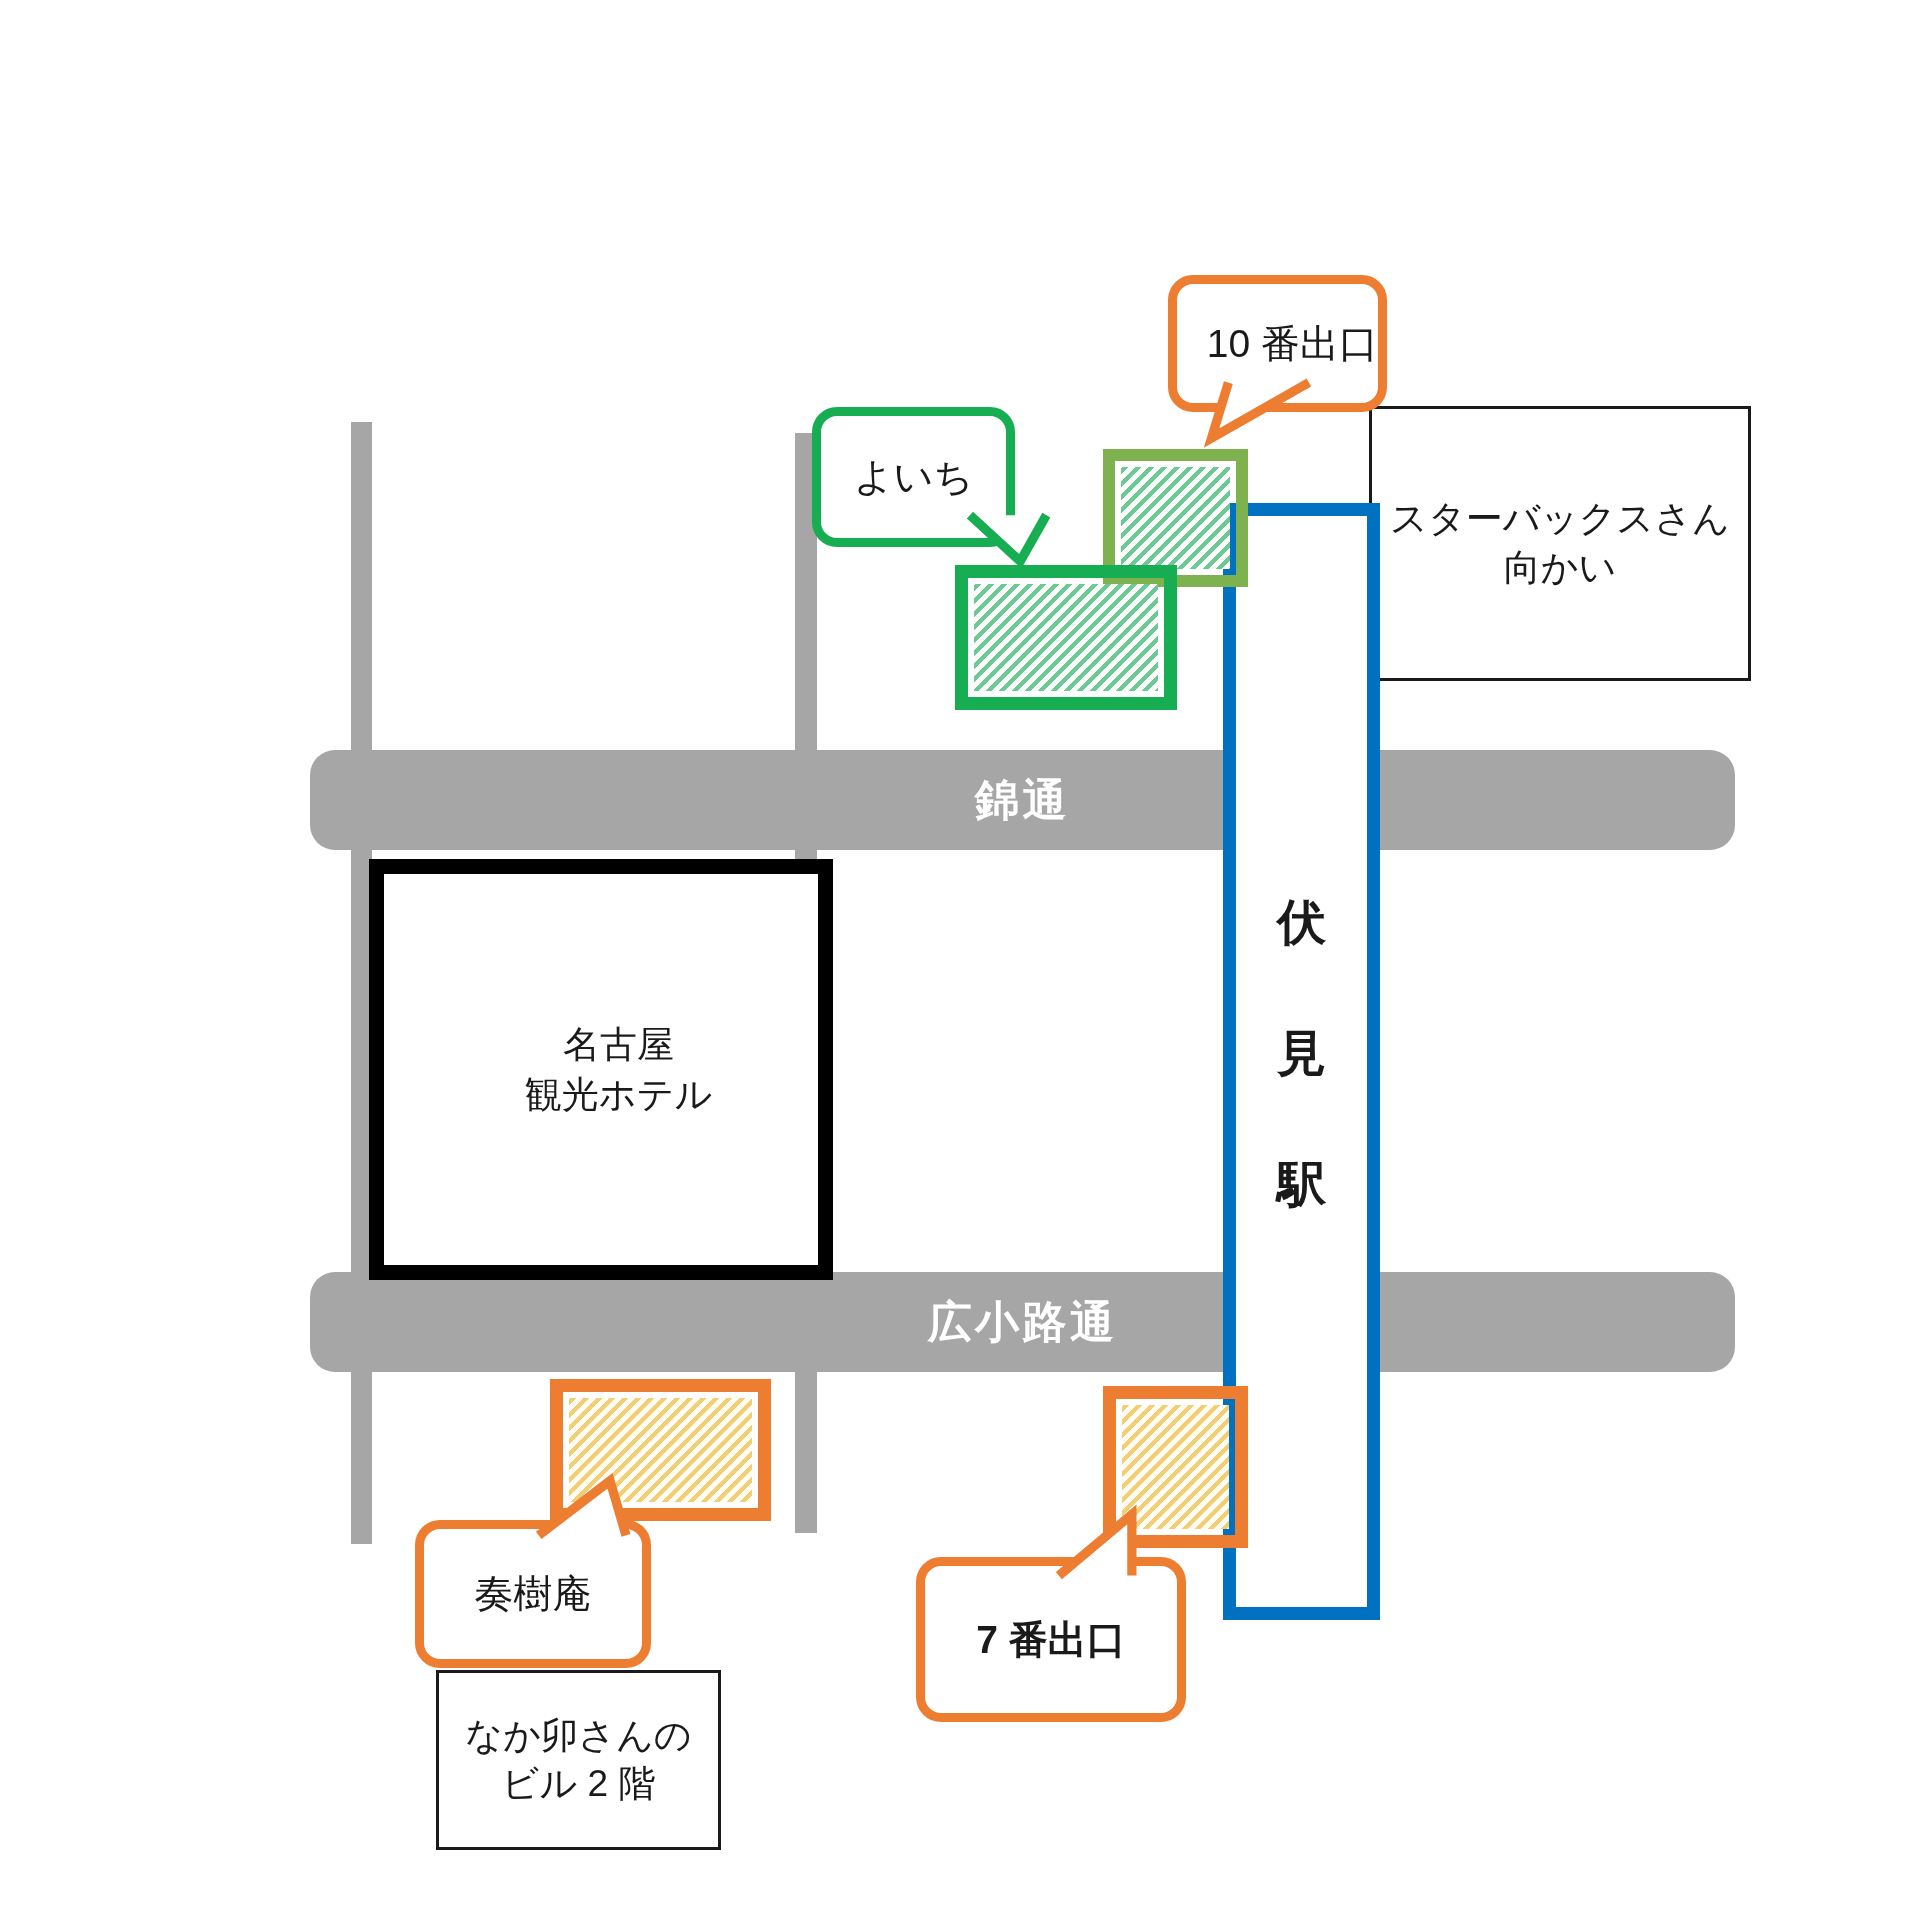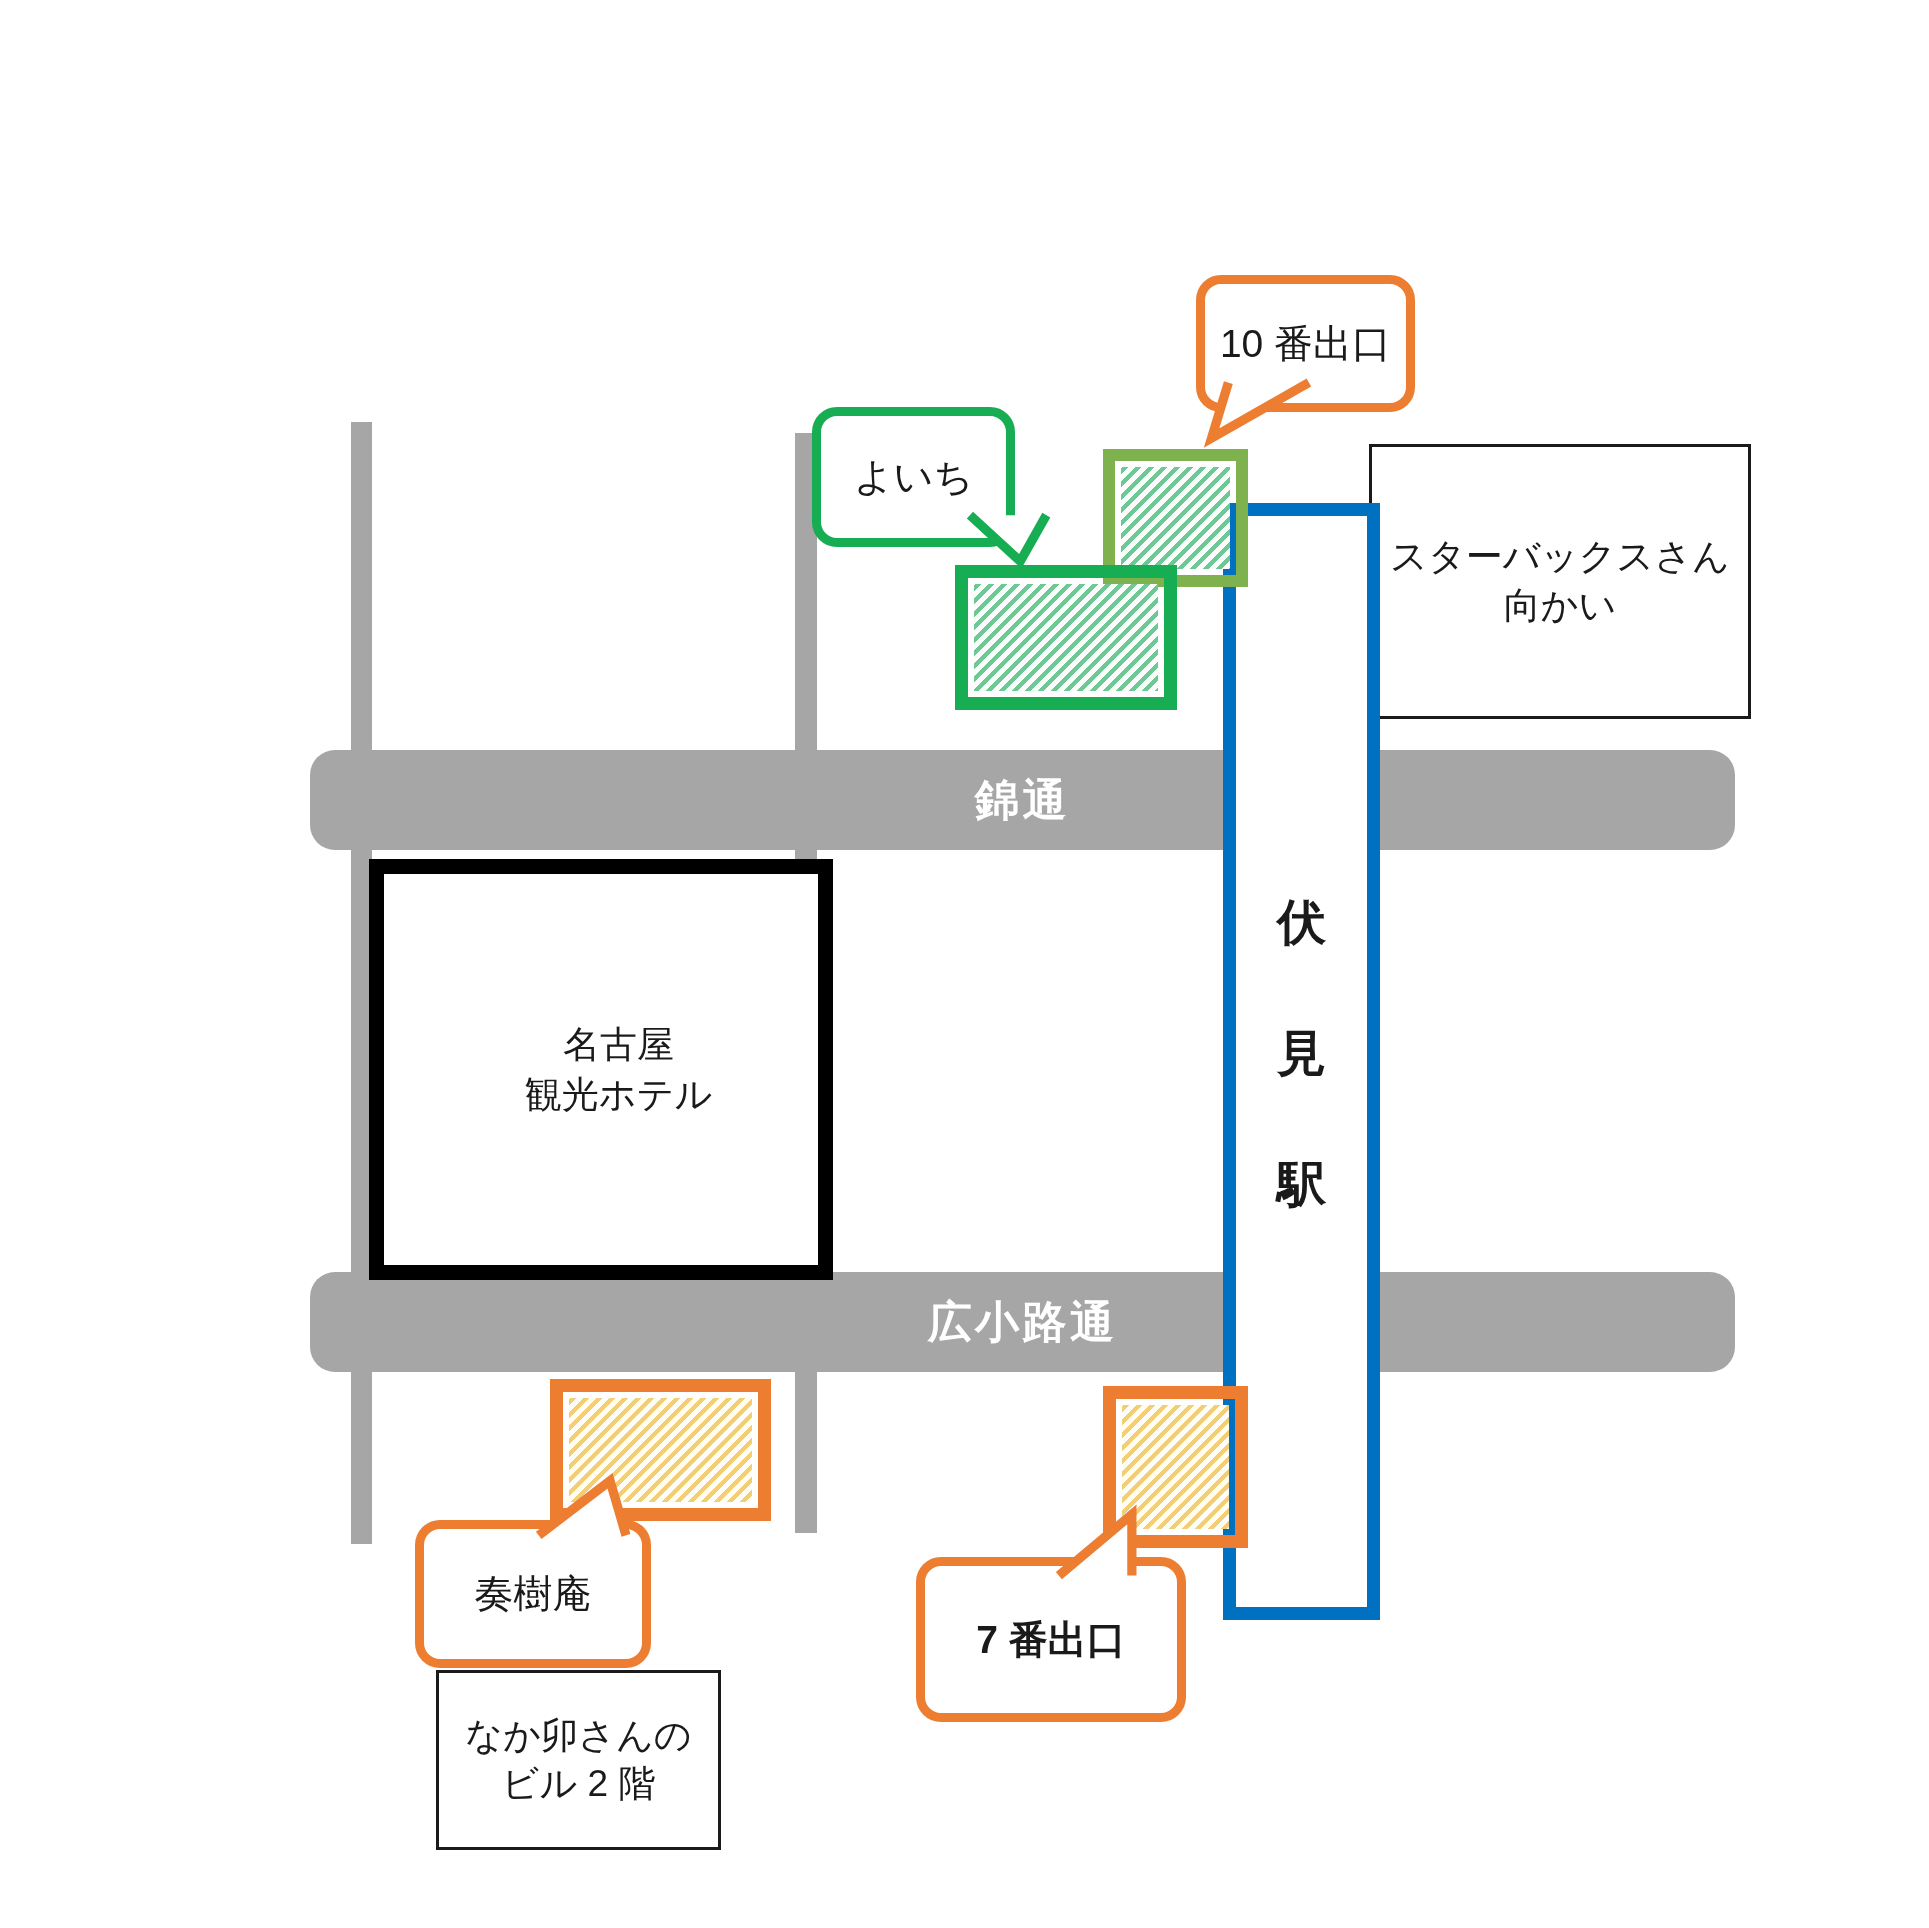--- a/index.html
+++ b/index.html
@@ -14,21 +14,21 @@
          border-radius:25px;display:flex;align-items:center;justify-content:center;}
   .nishiki{top:750px;}
   .hirokoji{top:1272px;}
   .road-label{color:#ffffff;font-size:44px;font-weight:bold;letter-spacing:3.4px;}
 
   
   .box{position:absolute;background:#ffffff;display:flex;flex-direction:column;
        align-items:center;justify-content:center;text-align:center;}
   .hotel{left:369px;top:859px;width:399px;height:391px;border:15px solid #000000;
          font-size:37px;line-height:1.35;padding-left:35px;}
-  .starbucks{left:1369px;top:444px;width:376px;height:269px;border:3.4px solid var(--ink);
+  .starbucks{left:1369px;top:406px;width:376px;height:269px;border:3.4px solid var(--ink);
          font-size:37px;line-height:1.3;font-family:Liberation Serif, serif;}
   .nakau{left:436px;top:1670px;width:279px;height:174px;border:3.4px solid var(--ink);
          font-size:37px;line-height:1.3;text-align:center;}
 
   
   .station{left:1223px;top:503px;width:131px;height:1074px;border:13.4px solid var(--blue);
            gap:82px;padding-bottom:17px;}
   .st-char{font-size:49px;font-weight:bold;line-height:1;}
 
   
@@ -38,21 +38,21 @@
   .green-sq{left:1103px;top:449px;width:109px;height:102px;border:12.6px solid var(--olive);}
   .green-rect{left:955px;top:565px;width:184px;height:107px;border:13.4px solid var(--green);}
   .orange-rect{left:550px;top:1379px;width:183px;height:104px;border:13.4px solid var(--orange);}
   .orange-sq{left:1103px;top:1386px;width:107px;height:124px;border:13.4px solid var(--orange);}
 
   
   .bubble{position:absolute;background:#ffffff;border-radius:25px;display:flex;
           align-items:center;justify-content:center;font-size:39px;}
   .b-green{border:9.2px solid var(--green);}
   .b-orange{border:9.2px solid var(--orange);}
-  .b-exit10{left:1196px;top:275px;width:201px;height:119px;}
+  .b-exit10{left:1168px;top:275px;width:201px;height:119px;justify-content:flex-end;}
   .b-yoichi{left:812px;top:407px;width:185px;height:122px;}
   .b-soujuan{left:415px;top:1520px;width:218px;height:130px;}
   .b-exit7{left:916px;top:1557px;width:252px;height:147px;font-weight:bold;}
 
   .tails{position:absolute;left:0;top:0;width:1929px;height:1928px;pointer-events:none;}
   .tails path{fill:#ffffff;stroke-width:11px;stroke-linejoin:miter;}
   .tail-green{stroke:var(--green);}
   .tail-orange{stroke:var(--orange);}
 </style>
 </head>

